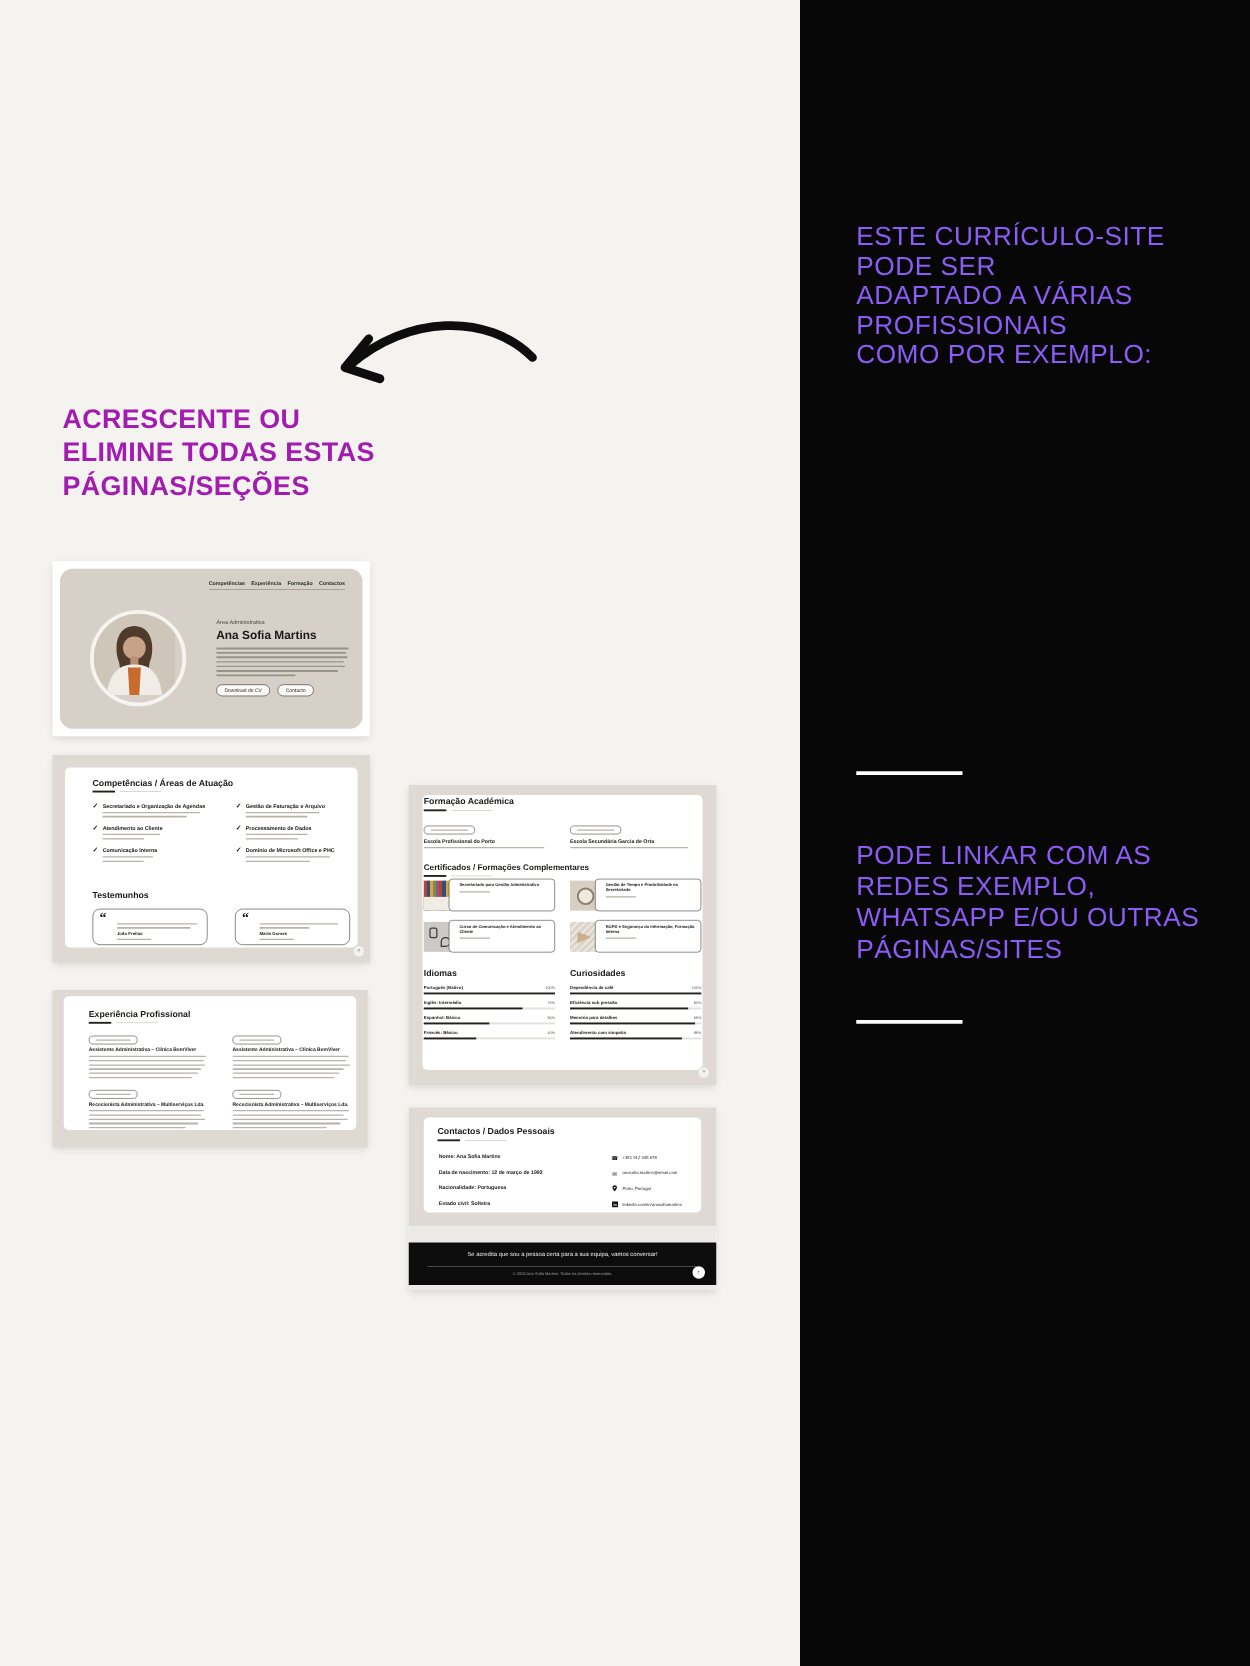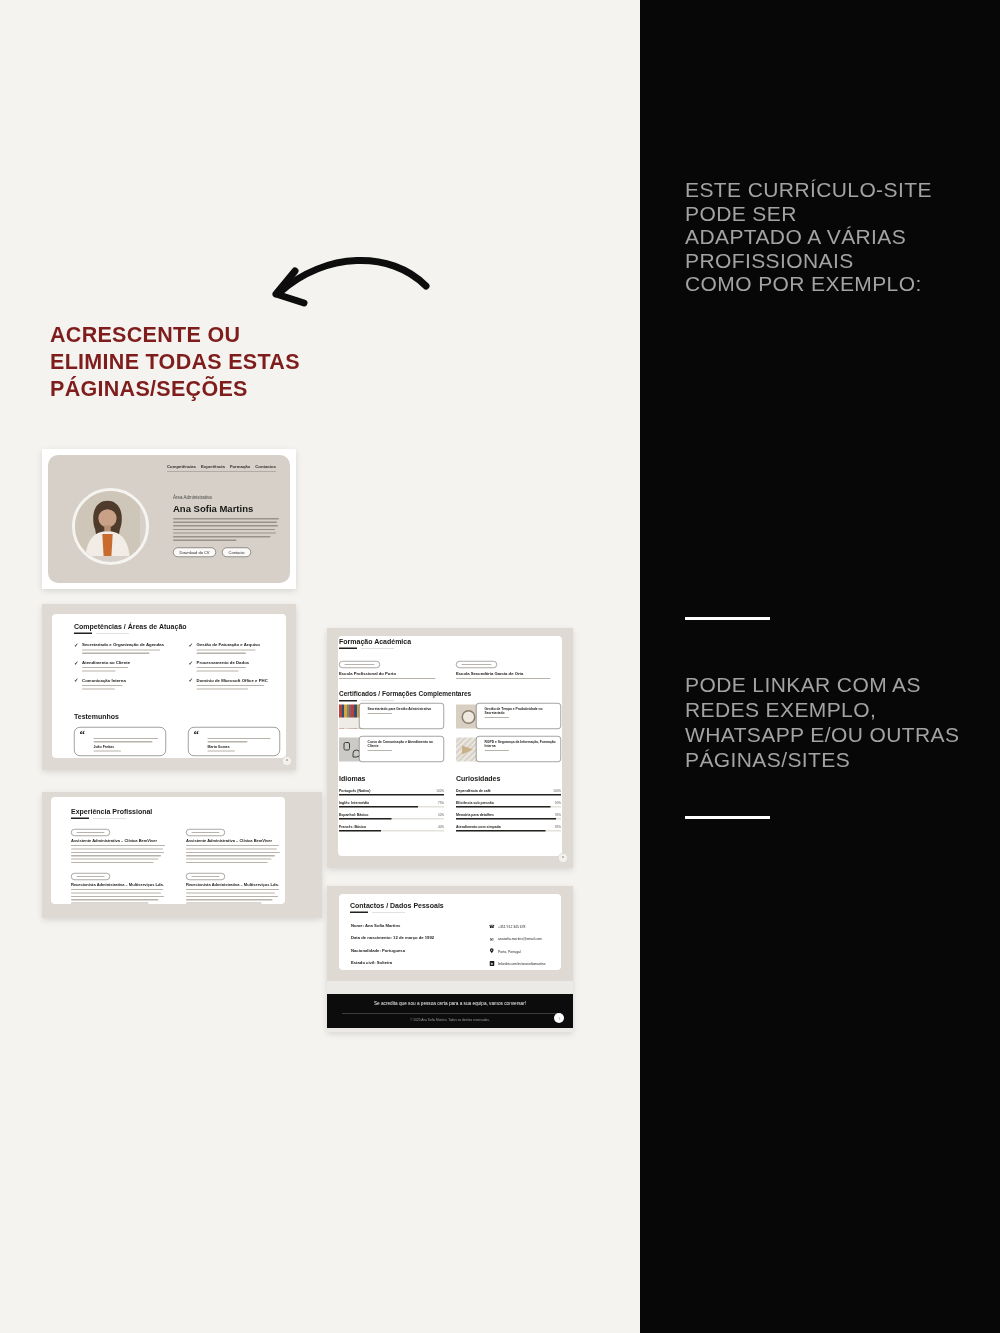--- a/index.html
+++ b/index.html
@@ -1,28 +1,28 @@
 <!DOCTYPE html>
 <html><head>
 <meta charset="utf-8">
 <style>
   html,body{margin:0;padding:0;}
   body{font-family:"Liberation Sans",sans-serif;}
   .canvas{position:relative;width:1000px;height:1333px;background:#f4f3ef;overflow:hidden;}
 
   
   .panel{position:absolute;left:640px;top:0;width:360px;height:1333px;background:#070707;}
-  .pb{position:absolute;left:45px;width:300px;color:#a3a3a3;white-space:pre-line;}
+  .pb{position:absolute;left:45px;width:300px;color:#8b5cf6;white-space:pre-line;}
   .pb.caps{font-size:21px;line-height:23.5px;font-weight:500;letter-spacing:.4px;}
   .pb.list{font-size:19.5px;line-height:25px;font-weight:400;letter-spacing:.2px;}
   .pdiv{position:absolute;left:45px;width:85px;height:3px;background:#fdfdfd;}
 
   
   .headline{position:absolute;left:50px;top:322px;font-size:21.5px;line-height:27px;font-weight:700;
-            color:#7f1d1d;letter-spacing:.3px;white-space:pre-line;}
+            color:#a21caf;letter-spacing:.3px;white-space:pre-line;}
   .arrow{position:absolute;left:268px;top:256px;}
 
   
   .thumb{position:absolute;box-shadow:0 2px 6px rgba(0,0,0,.12);margin-top:16px;}
   .x2{position:absolute;left:0;top:0;transform:scale(.5);transform-origin:0 0;}
 
   .sk{height:2.6px;background:#97928a;border-radius:2px;margin-top:4.6px;}
   .sk.lt{background:#b7b2aa;height:2.2px;}
   .hr1{width:36px;height:3px;background:#22211e;margin-top:5px;position:relative;}
   .hr1:after{content:"";position:absolute;left:44px;top:1px;width:66px;height:1px;background:#c6c2bb;}
@@ -54,21 +54,21 @@
   .chk{font-size:11px;font-weight:700;color:#141311;line-height:11px;}
   .c-title{font-size:8.6px;font-weight:700;color:#1c1b19;line-height:10px;}
   .t2-th{position:absolute;left:44px;top:196px;}
   .q-row{position:absolute;left:44px;top:226px;display:flex;gap:44px;}
   .q-card{width:184px;height:58px;border:1px solid #43423f;border-radius:12px;padding:6px 10px;box-sizing:border-box;}
   .q-mark{font-family:"Liberation Serif",serif;font-size:22px;font-weight:700;color:#111;line-height:14px;}
   .q-body{margin-left:28px;margin-top:-8px;}
   .q-name{font-size:7px;font-weight:700;color:#22211f;margin-top:5px;margin-left:28px;}
 
   
-  .t3{left:42px;top:776px;width:280px;height:126px;background:#ded9d2;}
+  .t3{left:42px;top:776px;width:252px;height:126px;background:#ded9d2;}
   .t3 .x2{width:504px;height:252px;}
   .t3-card{position:absolute;left:18px;top:10px;right:18px;height:214px;background:#fff;border-radius:8px;}
   .t3-h{position:absolute;left:40px;top:20px;}
   .j-grid{position:absolute;left:40px;top:58px;width:424px;display:grid;grid-template-columns:1fr 1fr;gap:14px 36px;}
   .pill{display:inline-flex;align-items:center;border:1px solid #55534e;border-radius:10px;height:12px;padding:0 10px;}
   .pill .sk{margin-top:0;width:56px;}
   .j-title{font-size:8px;font-weight:700;color:#1b1a18;line-height:9.5px;margin-top:4px;}
 
   
   .t4{left:327px;top:612px;width:246px;height:240px;background:#ded9d2;}

